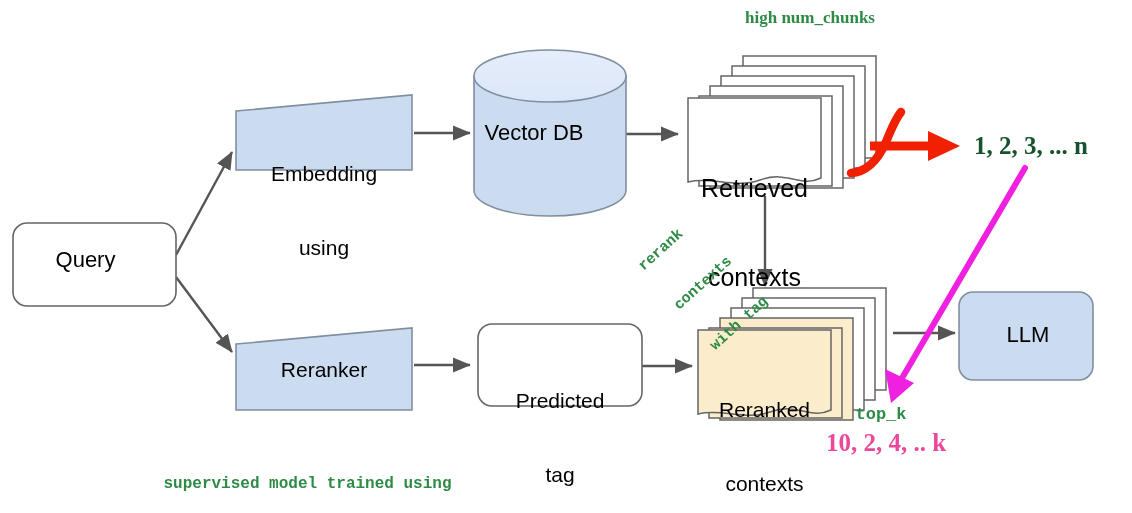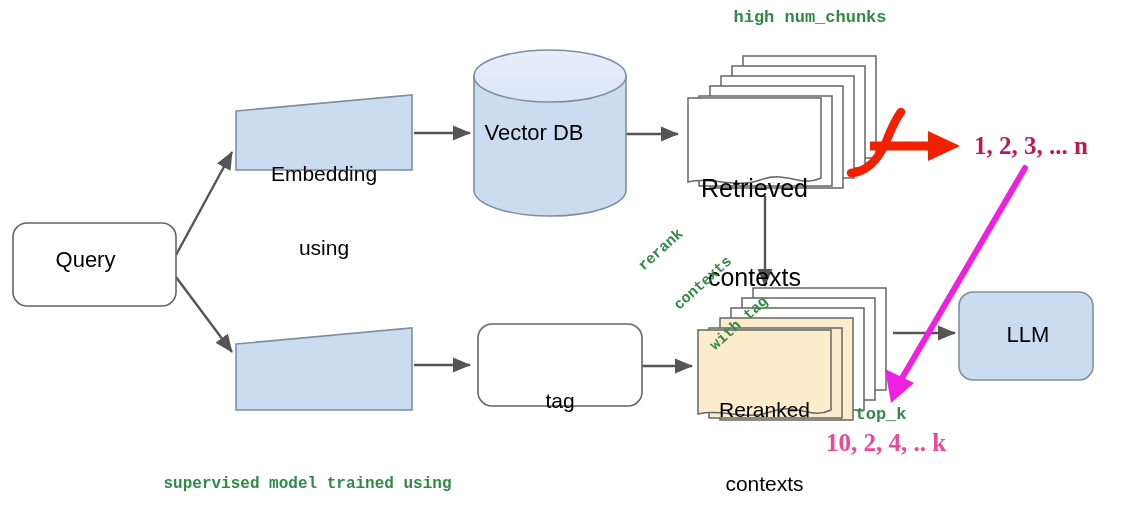--- a/index.html
+++ b/index.html
@@ -6,21 +6,21 @@
   body{width:1132px;height:513px;overflow:hidden;
        font-family:"Liberation Sans", sans-serif;}
   #stage{position:relative;width:1132px;height:513px;background:#ffffff;}
   svg.layer{position:absolute;left:0;top:0;width:1132px;height:513px;}
   .lbl{position:absolute;text-align:center;color:#000000;
        font-family:"Liberation Sans", sans-serif;line-height:1.18;
        white-space:pre;pointer-events:none;}
   .mono{font-family:"Liberation Mono","DejaVu Sans Mono",monospace;font-weight:bold;}
   .serif{font-family:"Liberation Serif","DejaVu Serif",serif;font-weight:bold;}
   .green{color:#2e8b45;}
-  .red{color:#be185d;}
+  .red{color:#14532d;}
   .magenta{color:#ec4899;}
 </style>
 </head>
 <body>
 
 <div id="stage">
 
   <svg class="layer" viewBox="0 0 1132 513">
     <defs>
       <marker id="ah" markerWidth="9" markerHeight="9" refX="7.2" refY="3.2" orient="auto" markerUnits="strokeWidth">
@@ -101,33 +101,35 @@
     <div>using</div>
   </div>
 
   <div class="lbl" style="left:458px;top:120px;width:152px;font-size:22px;">Vector DB</div>
 
   <div class="lbl" style="left:688px;top:115px;width:133px;font-size:25px;">
     <div>Retrieved</div>
     <div>contexts</div>
   </div>
 
+  <div class="lbl" style="left:236px;top:358px;width:176px;font-size:21px;">Reranker</div>
 
   <div class="lbl" style="left:478px;top:339px;width:164px;font-size:21px;">
+    <div>Predicted</div>
     <div>tag</div>
   </div>
 
   <div class="lbl" style="left:698px;top:348px;width:133px;font-size:21px;">
     <div>Reranked</div>
     <div>contexts</div>
   </div>
 
   <div class="lbl" style="left:959px;top:322px;width:138px;font-size:22px;">LLM</div>
 
-  <div class="lbl mono green" style="left:690px;top:8px;width:240px;font-size:17px;">high num_chunks</div>
+  <div class="lbl mono green" style="left:690px;top:8px;width:240px;font-size:17px;font-family:Liberation Serif, serif;">high num_chunks</div>
 
   <div class="lbl mono green" style="left:612px;top:236px;width:130px;font-size:15px;text-align:left;
               transform:rotate(-42deg);transform-origin:left top;">
     <div>rerank</div>
     <div>contexts</div>
     <div>with tag</div>
   </div>
 
   <div class="lbl mono green" style="left:826px;top:405px;width:110px;font-size:17px;">top_k</div>
 

